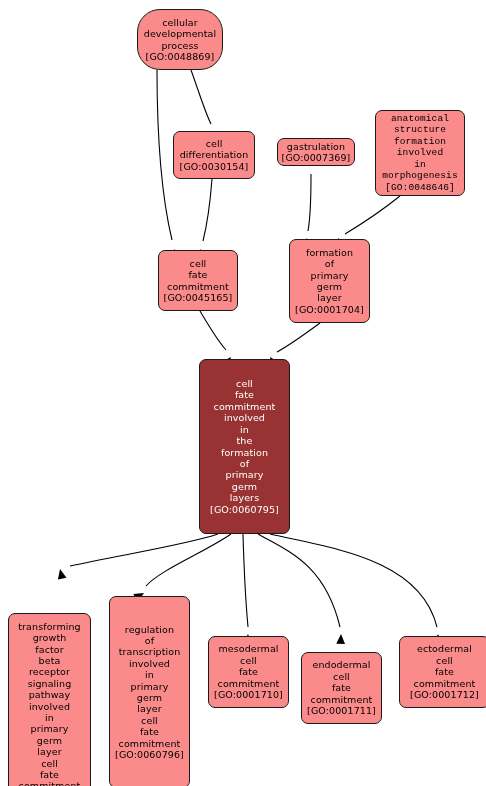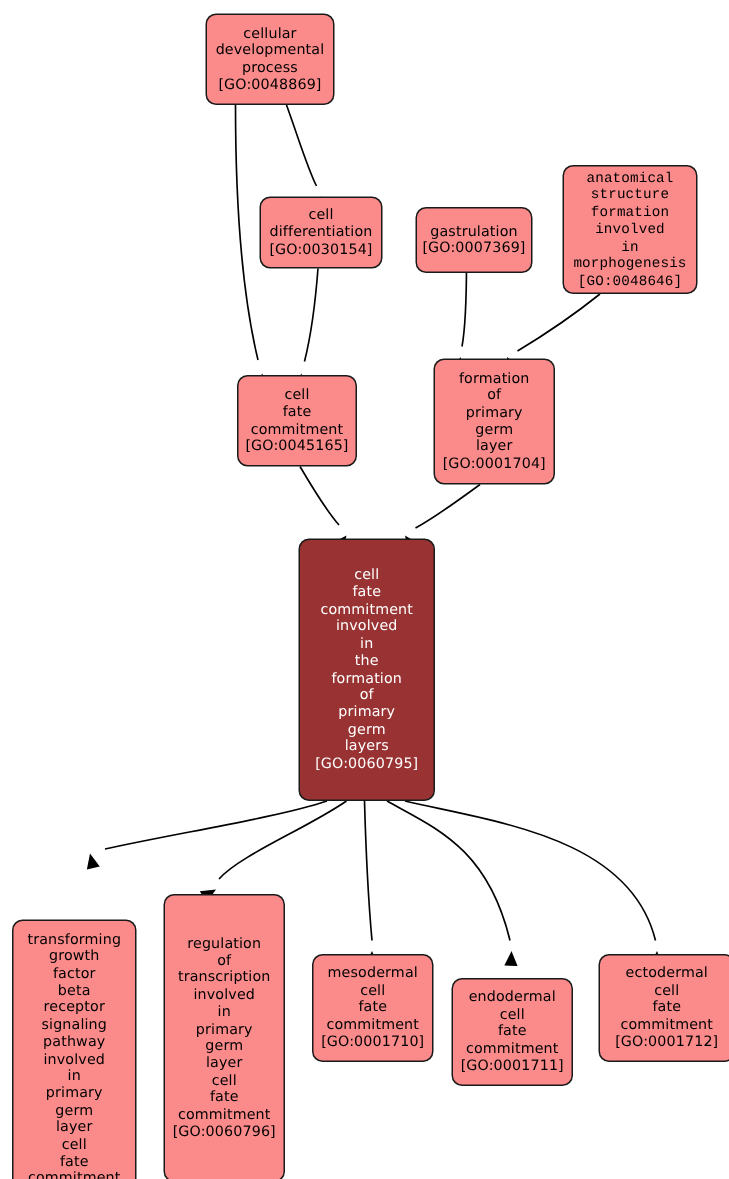--- a/index.html
+++ b/index.html
@@ -82,32 +82,32 @@
       <path d="M 231,534 C 205,552 160,570 146,586" fill="none" stroke="#000000" stroke-width="1.1"></path>
       <polygon points="0,0 -4.42,-9.879999999999999 4.42,-9.879999999999999" fill="#000000" transform="translate(144,593) rotate(240)"></polygon>
       <path d="M 243,534 C 244,570 246,605 248,627" fill="none" stroke="#000000" stroke-width="1.1"></path>
       <polygon points="0,0 -4.42,-9.879999999999999 4.42,-9.879999999999999" fill="#000000" transform="translate(248,634) rotate(182)"></polygon>
       <path d="M 258,534 C 290,552 325,565 340,627" fill="none" stroke="#000000" stroke-width="1.1"></path>
       <polygon points="0,0 -4.42,-9.879999999999999 4.42,-9.879999999999999" fill="#000000" transform="translate(341,634) rotate(182)"></polygon>
       <path d="M 270,534 C 330,548 420,558 437,627" fill="none" stroke="#000000" stroke-width="1.1"></path>
       <polygon points="0,0 -4.42,-9.879999999999999 4.42,-9.879999999999999" fill="#000000" transform="translate(438,634) rotate(182)"></polygon>
     </svg>
   <div id="node-layer">
-      <div class="go-node normal" style="left: 137px; top: 9px; width: 86px; height: 61px;">
+      <div class="go-node normal" style="left: 137px; top: 9px; width: 86px; height: 61px; border-radius: 23px;">
         <span class="nm">cellular
 developmental
 process</span>
         <span class="gid">[GO:0048869]</span>
       </div>
       <div class="go-node normal" style="left: 173px; top: 131px; width: 82px; height: 48px;">
         <span class="nm">cell
 differentiation</span>
         <span class="gid">[GO:0030154]</span>
       </div>
-      <div class="go-node normal" style="left: 277px; top: 138px; width: 78px; height: 44px;">
+      <div class="go-node normal" style="left: 277px; top: 138px; width: 78px; height: 28px;">
         <span class="nm">gastrulation</span>
         <span class="gid">[GO:0007369]</span>
       </div>
       <div class="go-node normal" style="left: 375px; top: 110px; width: 90px; height: 86px; font-family: Liberation Mono, monospace;">
         <span class="nm">anatomical
 structure
 formation
 involved
 in
 morphogenesis</span>

